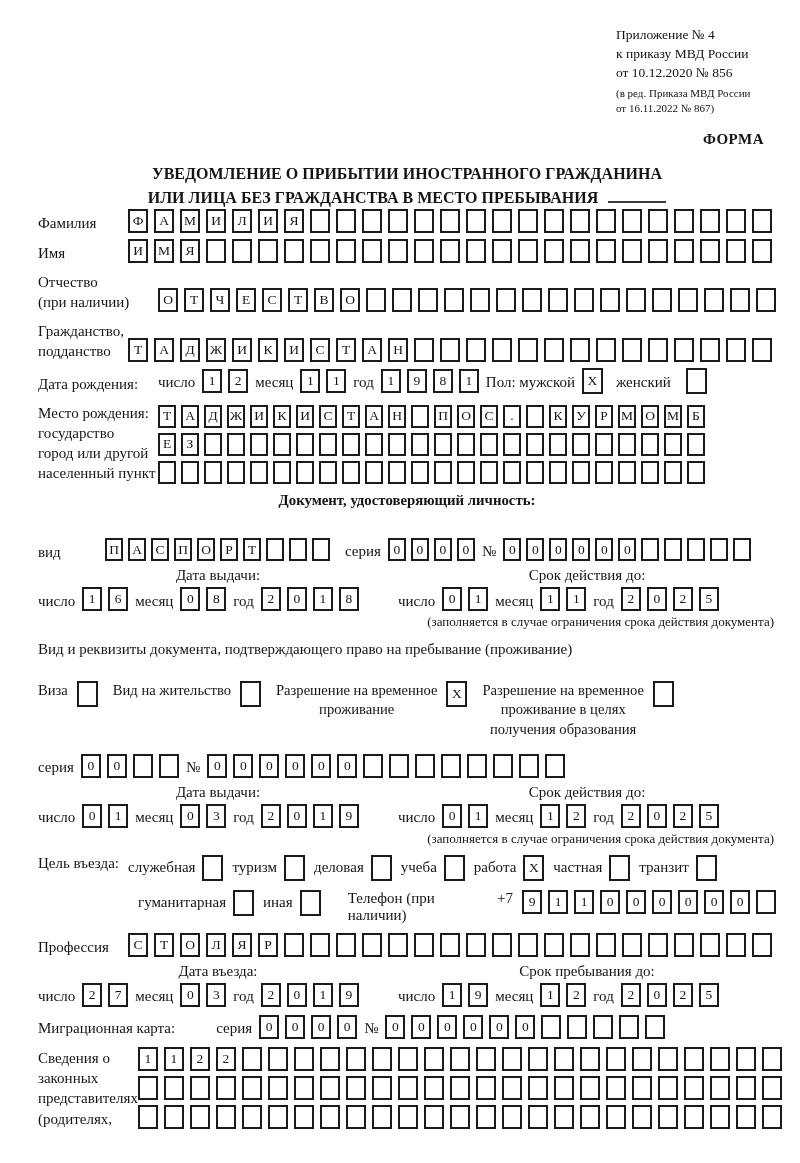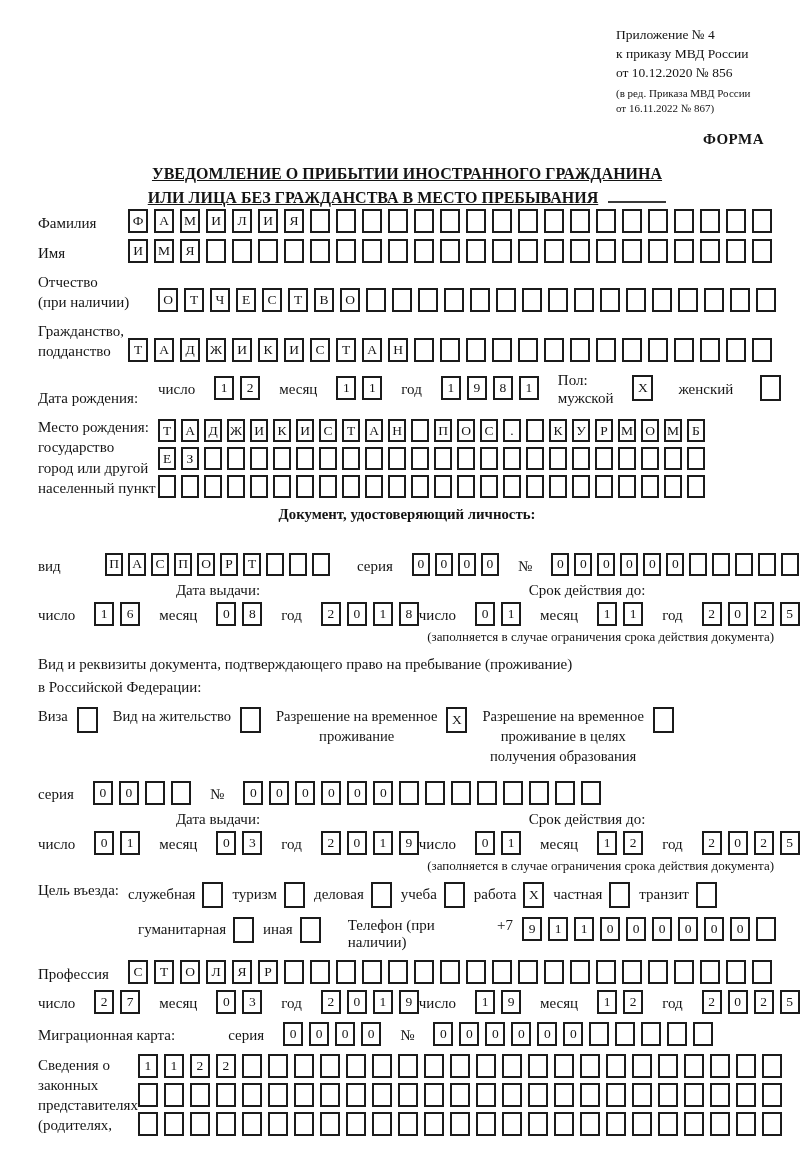--- a/index.html
+++ b/index.html
@@ -4,49 +4,49 @@
 <style>
   * { box-sizing: border-box; margin: 0; padding: 0; }
   html,body { width: 800px; background:#ffffff; }
   body { height: 1163px; overflow: hidden; font-family: "Liberation Serif", "DejaVu Serif", serif; color:#141414; }
   .page { padding: 26px 24px 10px 38px; }
 
   .doc-ref { margin-left: 578px; font-size: 13.5px; line-height: 1.4; }
   .doc-ref .amend { font-size: 11px; margin-top: 3px; line-height: 1.35; }
   .forma { text-align: right; padding-right: 12px; font-weight: bold; font-size: 15px; margin: 16px 0 14px; letter-spacing: .5px; }
 
-  .title { text-align: center; font-weight: bold; font-size: 16px; line-height: 1.45; text-decoration: underline; }
+  .title { text-align: center; font-weight: bold; font-size: 16px; line-height: 1.45; }
   .blank-line { display:inline-block; width: 58px; border-bottom: 2.5px solid #3a3a3a; height: 14px; margin-left: 10px; }
   .sec-head { text-align: center; font-weight: bold; font-size: 14.8px; margin: 20px 0 16px; }
 
   .row { display: flex; align-items: flex-end; margin-bottom: 6px; }
   .lbl { font-size: 15px; padding-top: 3px; line-height: 1.25; }
   .w90 { flex: 0 0 90px; }  .w120 { flex: 0 0 120px; } .w67 { flex: 0 0 67px; margin-top: 24px; }
   .lbl-lines div { font-size: 15px; line-height: 1.35; }
 
   .boxes { display: flex; gap: 6px; flex-wrap: nowrap; }
   .cell { flex: 0 0 auto; width: 20px; height: 24px; border: 2px solid #1b1b1b; display: inline-flex;
           align-items: center; justify-content: center; font-size: 13.5px; background:#fff; }
   .boxes-sm { gap: 5px; } .boxes-sm .cell { width: 18px; height: 23px; }
   .chk .cell { width: 21px; height: 26px; }
   .stack { display: flex; flex-direction: column; gap: 5px; }
 
-  .inline-grp { display: flex; align-items: center; gap: 19px; }
+  .inline-grp { display: flex; align-items: center; gap: 7px; }
   .center-head { text-align: center; font-weight: bold; font-size: 14.8px; margin: 8px 0 7px; }
 
   .dates { margin: 2px 0 4px; }
   .dates .heads { display: flex; font-size: 15px; margin-bottom: 3px; }
   .dates .heads .h1 { flex: 0 0 360px; text-align: center; }
   .dates .heads .h2 { flex: 1; text-align: center; }
   .dates .vals { display: flex; align-items: center; }
   .dates .vals .g1 { flex: 0 0 360px; }
   .note { font-size: 13px; text-align: right; margin: 3px 2px 8px 0; }
 
   .intro { font-size: 15px; line-height: 1.55; margin: 4px 0 6px; }
-  .permits { display: flex; align-items: flex-start; gap: 15px; margin: 8px 0 14px; }
+  .permits { display: flex; align-items: flex-start; gap: 15px; margin: 19px 0 14px; }
   .permit { display: flex; align-items: flex-start; gap: 9px; }
   .permit .plbl { font-size: 14.6px; line-height: 1.35; }
   .permit .plbl.ctr { text-align: center; }
 
   .purpose { display: flex; align-items: flex-start; gap: 9px; font-size: 15px; margin-bottom: 9px; flex-wrap: nowrap; }
   .purpose .opt { display: flex; align-items: center; gap: 7px; }
   .mt4{margin-top:4px}.mt8{margin-top:8px}
 </style>
 </head>
 <body>
@@ -406,21 +406,20 @@
             <span class="cell">2</span>
             <span class="cell">5</span>
           </span>
       </div>
     </div>
     <div class="note">(заполняется в случае ограничения срока действия документа)</div>
   </div>
 
   <div class="intro">
     <div>Вид и реквизиты документа, подтверждающего право на пребывание (проживание)</div>
-    <div>в Российской Федерации:</div>
   </div>
 
   <div class="permits">
     <div class="permit">
       <div class="plbl">
           <div>Виза</div>
         </div>
       <div class="boxes chk">
           <span class="cell"></span>
         </div>
@@ -631,20 +630,24 @@
         <span class="cell"></span>
         <span class="cell"></span>
         <span class="cell"></span>
         <span class="cell"></span>
         <span class="cell"></span>
         <span class="cell"></span>
       </div>
   </div>
 
   <div class="dates">
+    <div class="heads">
+      <div class="h1">Дата въезда:</div>
+      <div class="h2">Срок пребывания до:</div>
+    </div>
     <div class="vals">
       <div class="g1 inline-grp">
         <span class="lbl">число</span>
         <span class="boxes">
             <span class="cell">2</span>
             <span class="cell">7</span>
           </span>
         <span class="lbl">месяц</span>
         <span class="boxes">
             <span class="cell">0</span>

